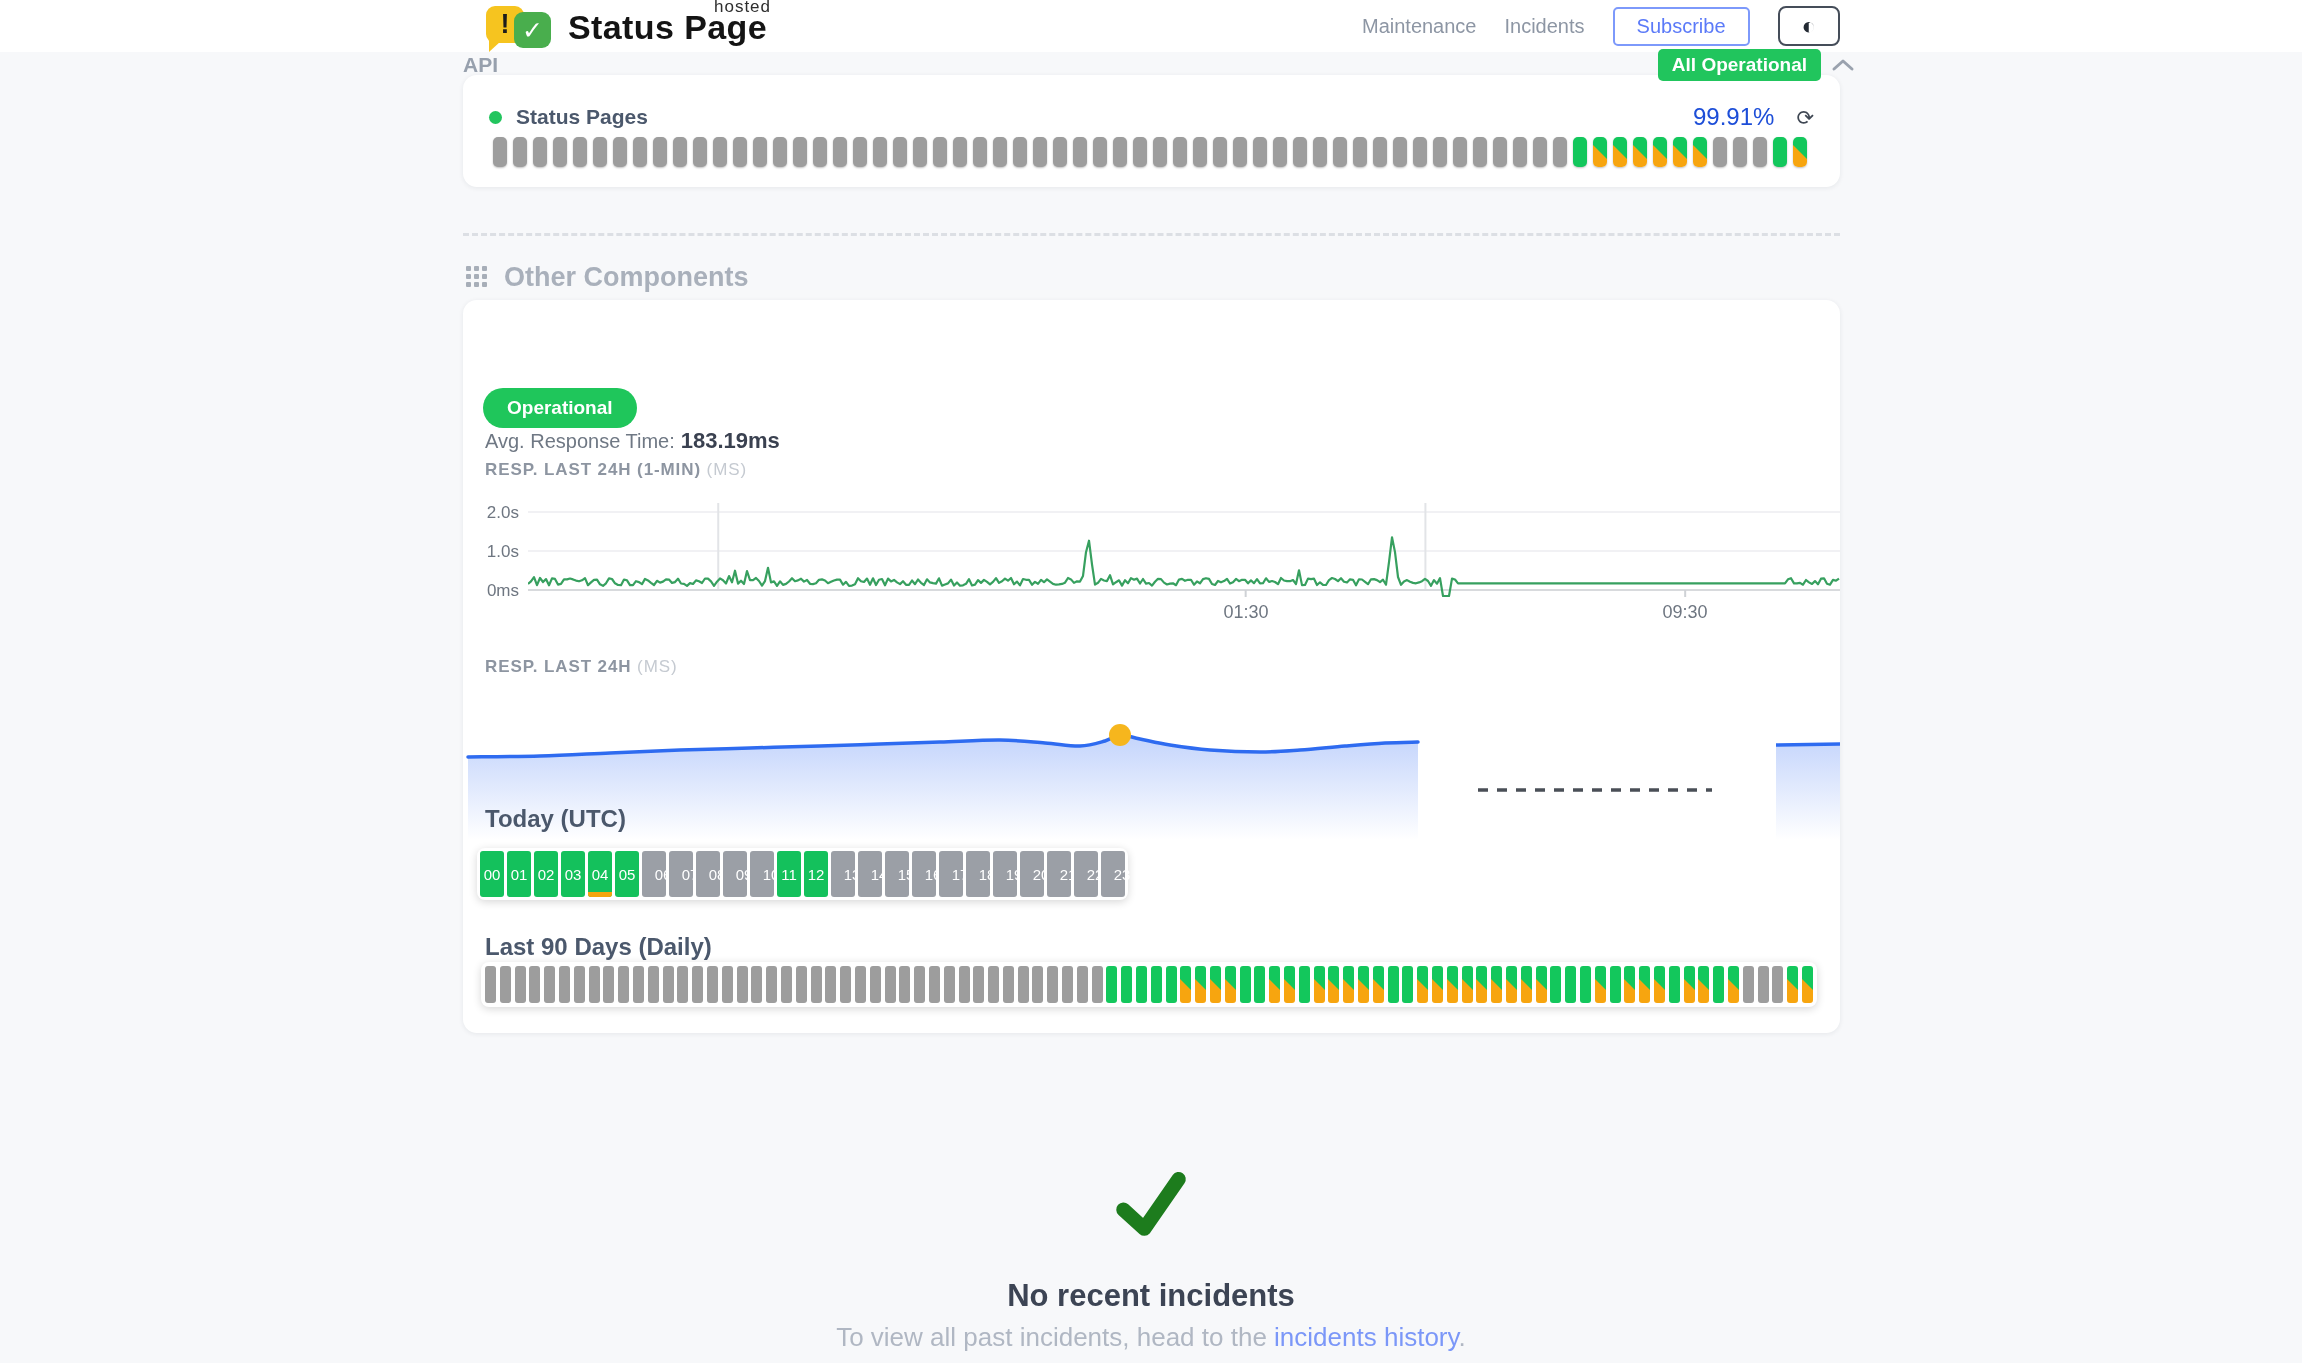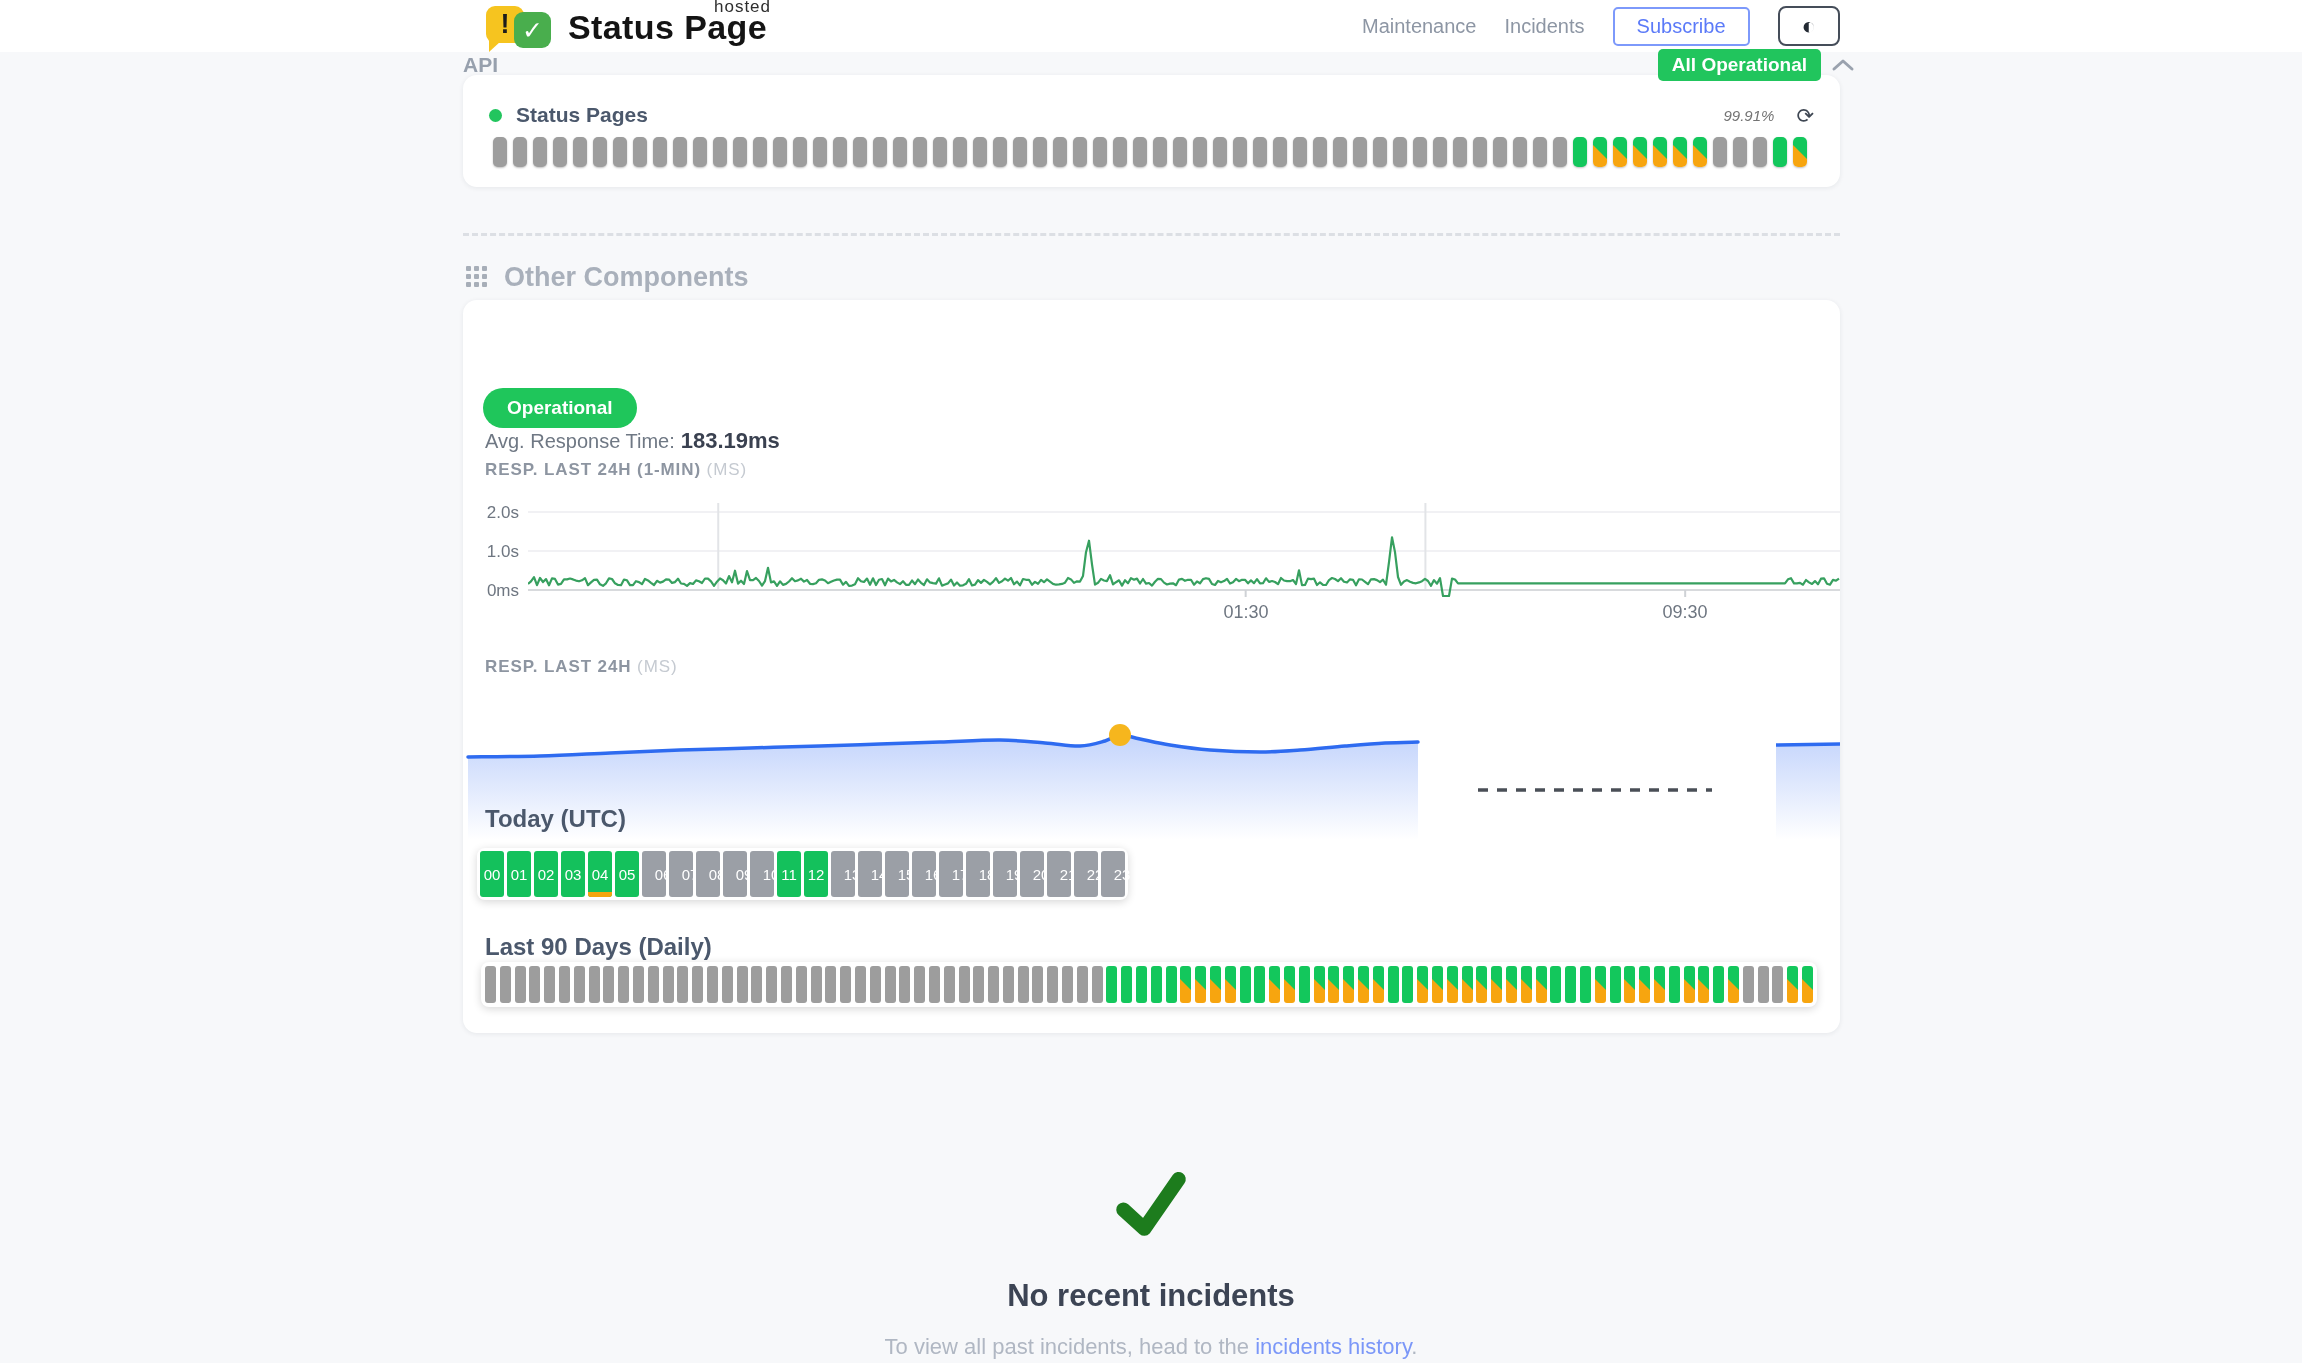--- a/index.html
+++ b/index.html
@@ -31,21 +31,21 @@
   .allop { display:flex; align-items:center; gap:10px; }
   .badge-allop { background:#21c55d; color:#fff; font-size:19px; font-weight:700; padding:5px 14px; border-radius:5px; cursor:pointer; }
   
   .card { position:absolute; background:#fff; border-radius:14px; box-shadow:0 1px 5px rgba(26,36,52,0.08); overflow:hidden; }
   #card-api  { left:463px; top:75px;  width:1377px; height:112px; }
   #card-main { left:463px; top:300px; width:1377px; height:733px; }
   .comp-row { position:absolute; left:26px; right:26px; display:flex; align-items:center; }
   .dot { width:13px; height:13px; border-radius:50%; background:#22c55e; margin-right:14px; flex:0 0 auto; }
   .comp-name { font-size:21px; color:#4b586c; font-weight:600; }
   .spacer { flex:1; }
-  .uptime { font-size:15px; color:#737373;font-style:italic; }
+  .uptime { font-size:24px; color:#1d4ed8; }
   .icon-btn { margin-left:22px; font-size:21px; color:#3f4753; cursor:pointer; line-height:21px; }
   .bars-strip { position:absolute; display:flex; gap:6px; }
   .sbar { width:14px; height:30px; border-radius:5px; box-shadow:0 1px 2px rgba(0,0,0,0.25); }
   .sbar.gray  { background:#9d9d9d; }
   .sbar.green { background:#13c75c; }
   .sbar.mixed { background:linear-gradient(45deg,#f7a50f 0 49%,#13c75c 51% 100%); }
   
   .divider { position:absolute; left:463px; top:233px; width:1377px; border-top:3px dashed #dcdfe4; }
   .sec-head { position:absolute; left:466px; top:262px; display:flex; align-items:center; gap:14px; }
   .sec-title { font-size:27px; color:#a9b0bb; font-weight:600; }
@@ -69,21 +69,21 @@
   .hour .uline { position:absolute; left:0; right:0; bottom:0; height:5px; background:#f5a50c; border-radius:0 0 3px 3px; }
   .l90-title { position:absolute; left:22px; top:633px; font-size:24px; color:#4b586c; font-weight:600; }
   .l90-box { position:absolute; left:18px; top:662px; background:#fff; border-radius:8px; box-shadow:0 2px 8px rgba(0,0,0,0.16); padding:4px; display:flex; gap:3.8px; }
   .dbar { width:11px; height:37px; border-radius:3px; }
   .dbar.gray  { background:#9d9d9d; }
   .dbar.green { background:#13c75c; }
   .dbar.mixed { background:linear-gradient(45deg,#f7a50f 0 49%,#13c75c 51% 100%); }
   
   .incidents { position:absolute; left:0; top:1162px; width:100%; text-align:center; }
   .ni-title { margin-top:36px; font-size:31px; color:#3c4454; font-weight:600; }
-  .ni-sub { margin-top:20px; font-size:22px; color:#b0b7c3; }
+  .ni-sub { margin-top:8px; font-size:26px; color:#b0b7c3; }
   .ni-sub a { color:#7b97f8; text-decoration:none; cursor:pointer; }
 </style>
 </head>
 <body>
 
 <div class="header">
   <div class="logo">
     <div class="logo-icons">
       <div class="bubble-y">
           <span>!</span>

